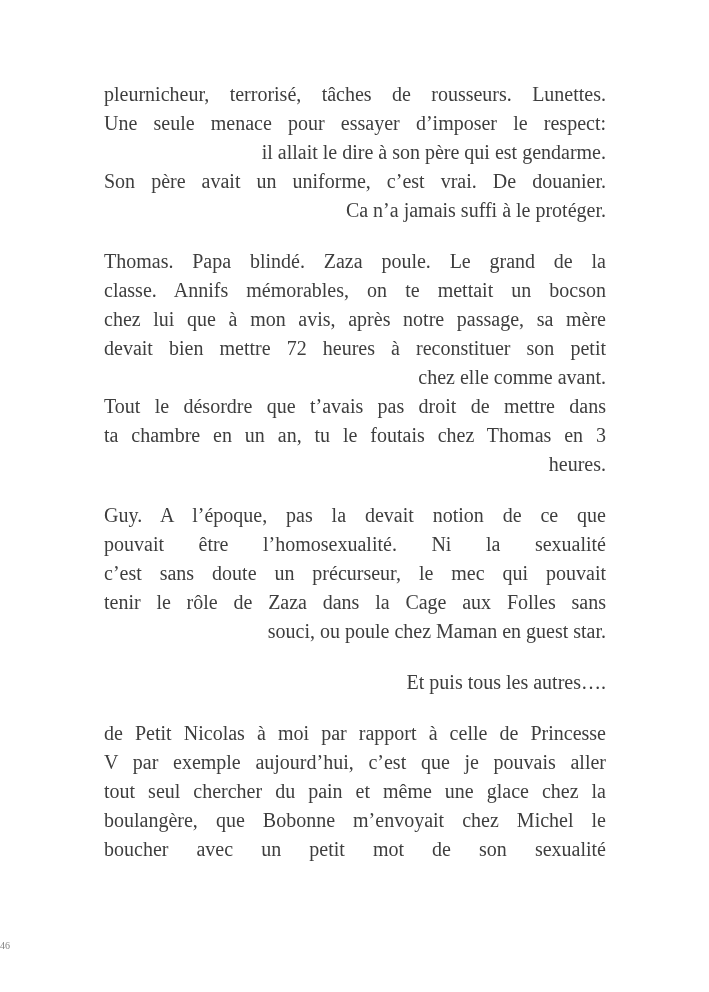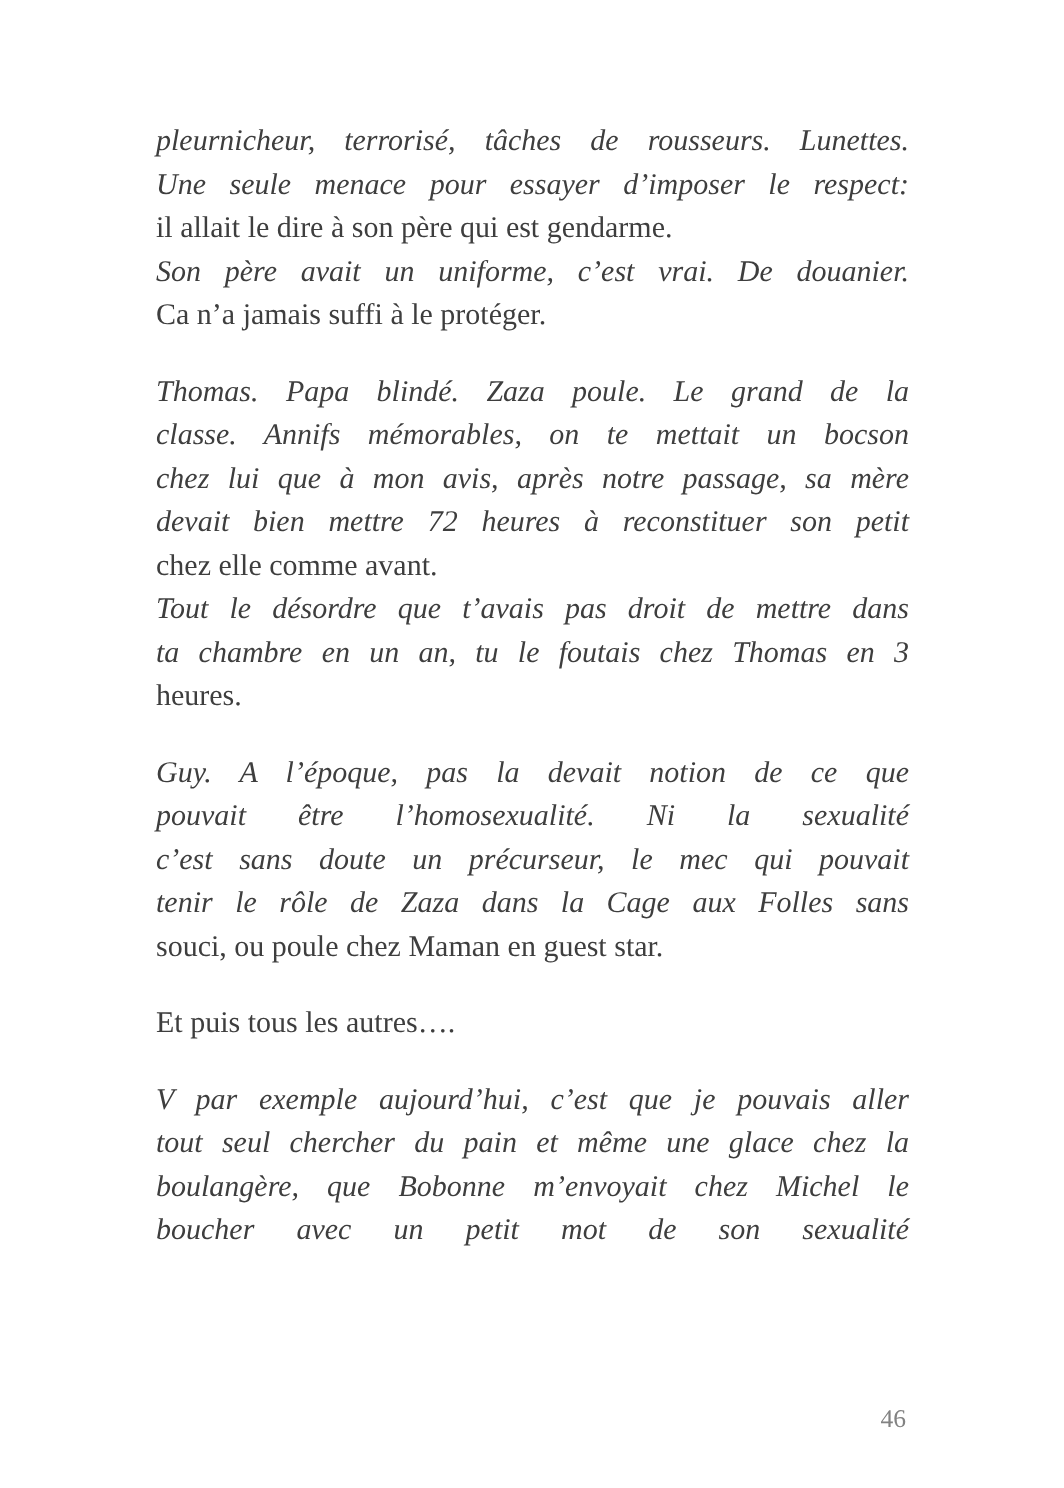--- a/index.html
+++ b/index.html
@@ -26,34 +26,33 @@
   .para {
     margin: 0;
   }
   .para.gap {
     margin-top: 22px;
   }
   .line {
     height: 29px;
     line-height: 29px;
     white-space: normal;
-    text-align: left;
+    text-align: right;
   }
   .line.just {
     text-align: justify;
     text-align-last: justify;
-    font-style: italic;
   }
   .footer {
     position: absolute;
     top: 938px;
     left: 0;
     width: 604px;
-    text-align: right;
-    font-size: 17px;
+    text-align: left;
+    font-size: 10px;
     line-height: 16px;
     color: var(--pagenum-color, #828282);
   }
 </style>
 </head>
 <body>
 
 <div class="page">
   <div class="text-column">
       <div class="para">
@@ -81,20 +80,21 @@
         <div class="line just">Guy. A l’époque, pas la devait notion de ce que</div>
         <div class="line just">pouvait être l’homosexualité. Ni la sexualité</div>
         <div class="line just">c’est sans doute un précurseur, le mec qui pouvait</div>
         <div class="line just">tenir le rôle de Zaza dans la Cage aux Folles sans</div>
         <div class="line">souci, ou poule chez Maman en guest star.</div>
       </div>
       <div class="para gap">
         <div class="line">Et puis tous les autres….</div>
       </div>
       <div class="para gap">
+        <div class="line just">de Petit Nicolas à moi par rapport à celle de Princesse</div>
         <div class="line just">V par exemple aujourd’hui, c’est que je pouvais aller</div>
         <div class="line just">tout seul chercher du pain et même une glace chez la</div>
         <div class="line just">boulangère, que Bobonne m’envoyait chez Michel le</div>
         <div class="line just">boucher avec un petit mot de son sexualité</div>
       </div>
     </div>
   <div class="footer">46</div>
 </div>
 
 </body></html>

